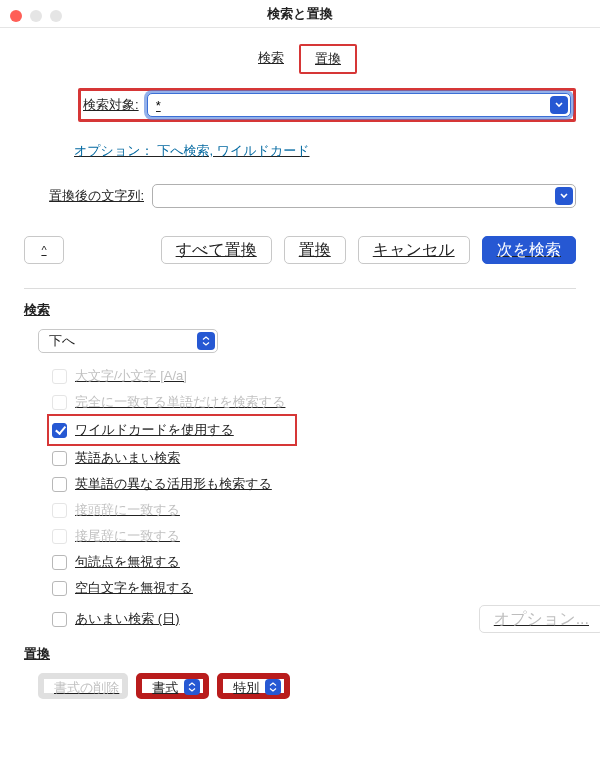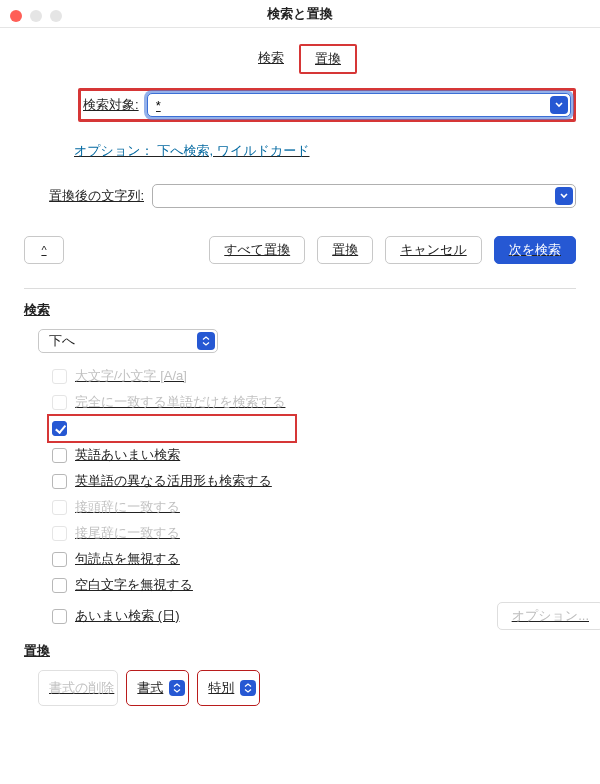--- a/index.html
+++ b/index.html
@@ -118,21 +118,21 @@
     display: flex; align-items: center; justify-content: center;
     font-size: 11px;
   }
   .spacer { flex: 1; }
   .btn {
     height: 28px;
     padding: 0 14px;
     border: 1px solid #c8c8c8;
     border-radius: 5px;
     background: #fff;
-    font-size: 13px;
+    font-size: 16px;
     display: flex; align-items: center;
   }
   .btn.primary {
     background: #2658d3;
     color: #fff;
     border-color: #2658d3;
     font-weight: 500;
   }
   .btn.disabled {
     color: #bdbdbd;
@@ -201,25 +201,25 @@
     margin-left: -4px;
     margin-right: 280px;
   }
   .replace-section { margin-top: 8px; }
   .pill-row {
     display: flex; gap: 8px;
     align-items: center;
     margin: 6px 0 0 14px;
   }
   .pill {
-    height: 36px;
-    border: 1px solid #b91c1c;
-    border-radius: 5px;
-    background: #fff;
-    display: flex; align-items: center;
+    height: 26px;
+    border: 6px solid #b91c1c;
+    border-radius: 5px;
+    background: #fff;
+    display: flex; align-items: flex-start;
     padding: 0 3px 0 10px;
     gap: 6px;
     font-size: 13px;
   }
   .pill.disabled { color: #c0c0c0; border-color: #e0e0e0; }
   .pill .updown { width: 16px; height: 16px; }
 </style>
 </head>
 <body>
 
@@ -294,20 +294,21 @@
     <div class="chk-row">
       <div class="chk disabled"></div>
       <span class="chk-label disabled">大文字/小文字 [A/a]</span>
     </div>
     <div class="chk-row">
       <div class="chk disabled"></div>
       <span class="chk-label disabled">完全に一致する単語だけを検索する</span>
     </div>
     <div class="chk-row highlight">
       <div class="chk checked"></div>
+      <span class="chk-label">ワイルドカードを使用する</span>
     </div>
     <div class="chk-row">
       <div class="chk"></div>
       <span class="chk-label">英語あいまい検索</span>
     </div>
     <div class="chk-row">
       <div class="chk"></div>
       <span class="chk-label">英単語の異なる活用形も検索する</span>
     </div>
     <div class="chk-row">

